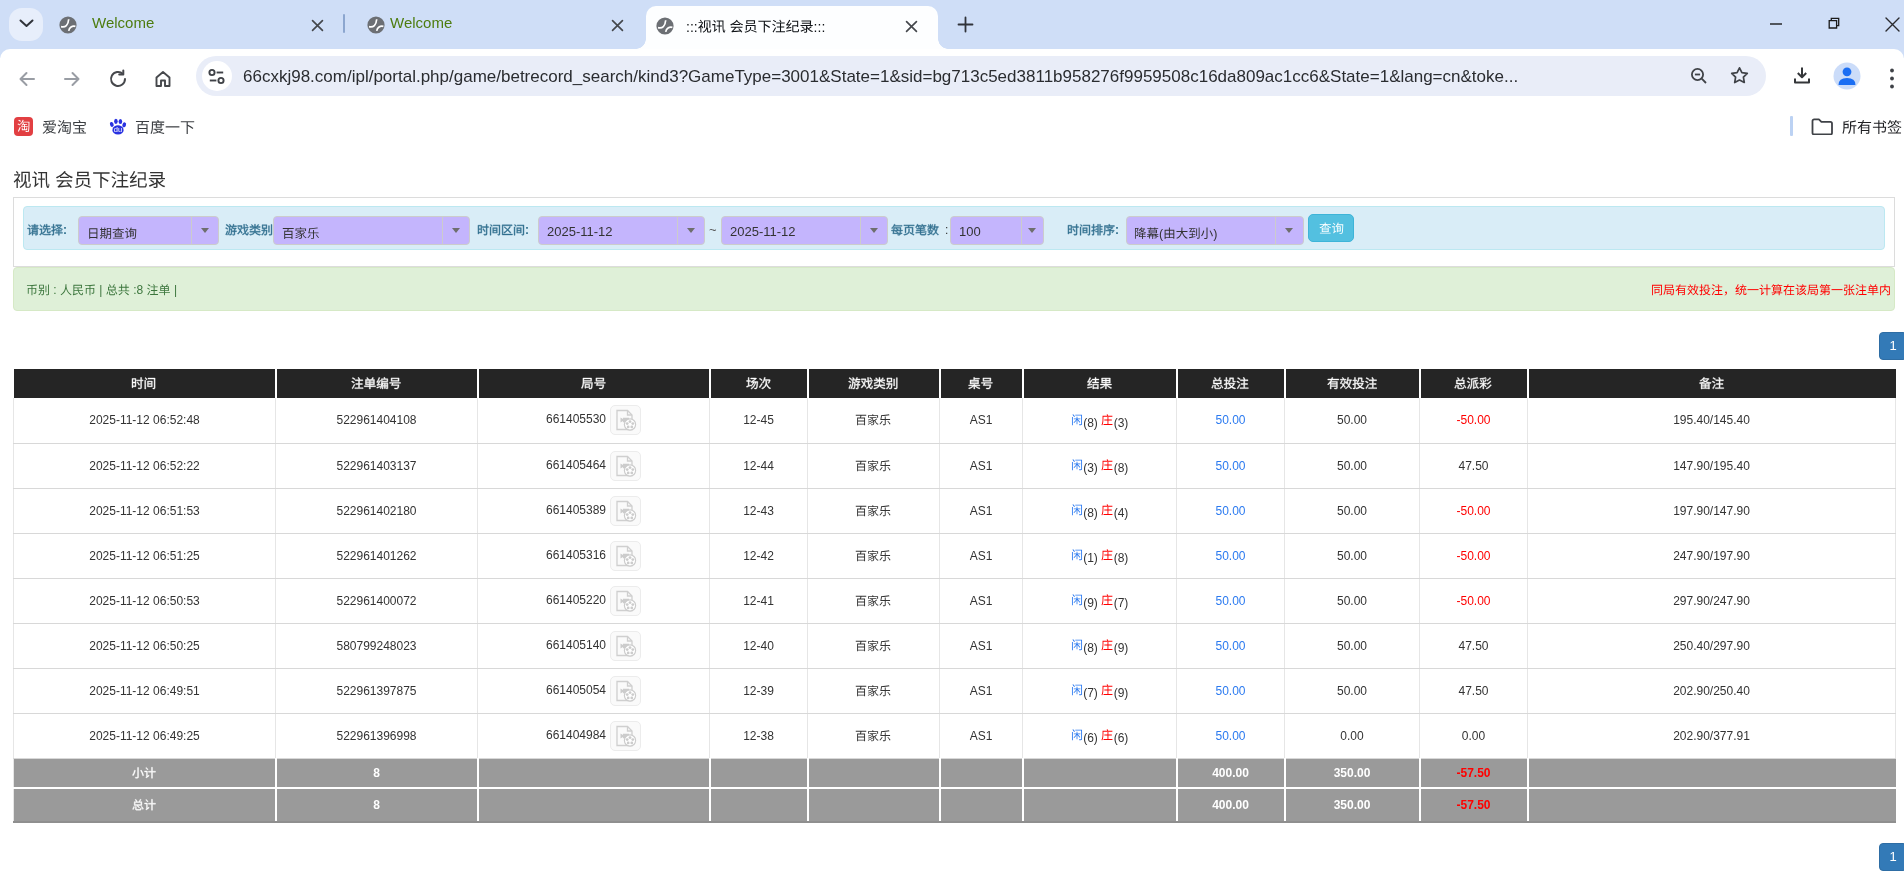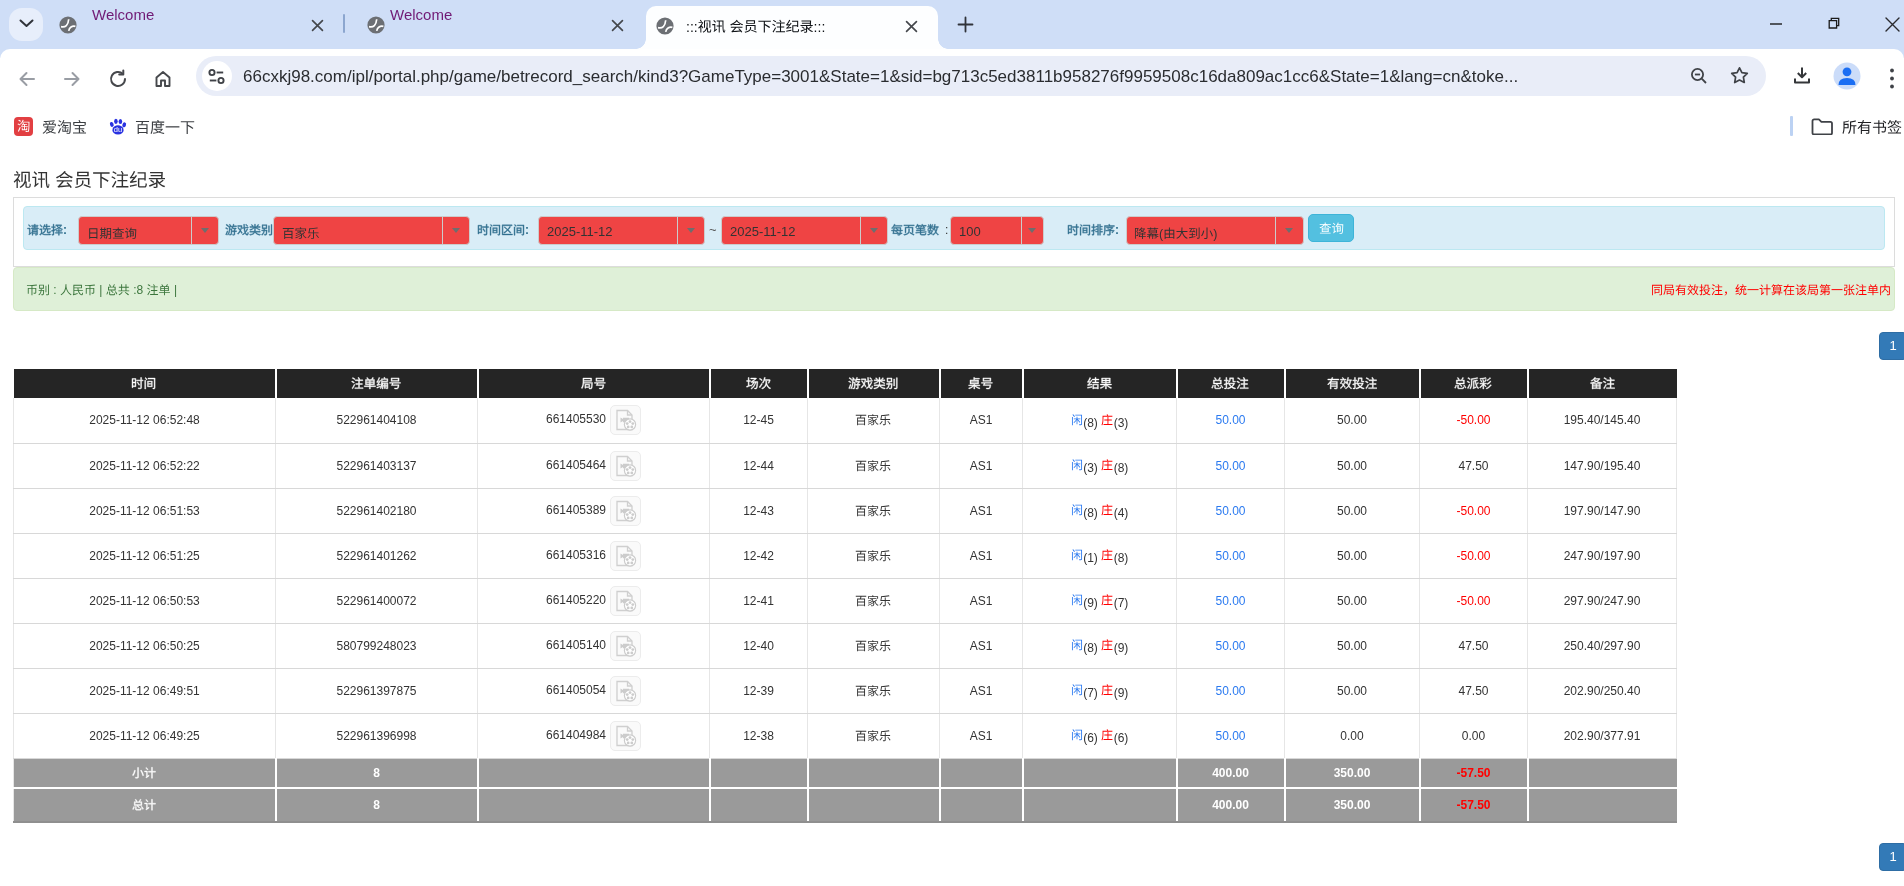--- a/index.html
+++ b/index.html
@@ -1,39 +1,39 @@
 <!DOCTYPE html>
 <html><head><meta charset="utf-8"><style>
 *{margin:0;padding:0;box-sizing:border-box}
 html,body{width:1904px;height:886px;overflow:hidden;background:#fff;font-family:"Liberation Sans",sans-serif}
 .abs{position:absolute}
 #tabstrip{position:absolute;left:0;top:0;width:1904px;height:58px;background:#cfdef7}
 #tsearch{position:absolute;left:9px;top:8px;width:34px;height:33px;border-radius:13px;background:#e7eefb}
-.tabtxt{position:absolute;font-size:15px;color:#701a75;top:6px;white-space:nowrap}
+.tabtxt{position:absolute;font-size:15px;color:#4d7c0f;top:14px;white-space:nowrap}
 .sep{position:absolute;top:14px;width:2px;height:19px;background:#8ca6cf;border-radius:1px}
 #activetab{position:absolute;left:646px;top:6px;width:292px;height:43px;background:#fdfeff;border-radius:10px 10px 0 0}
 #activetab:before{content:'';position:absolute;left:-10px;bottom:0;width:10px;height:10px;background:radial-gradient(circle at 0 0,rgba(0,0,0,0) 9.5px,#fdfeff 10px)}
 #activetab:after{content:'';position:absolute;right:-10px;bottom:0;width:10px;height:10px;background:radial-gradient(circle at 100% 0,rgba(0,0,0,0) 9.5px,#fdfeff 10px)}
 #toolbar{position:absolute;left:0;top:49px;width:1904px;height:61px;background:#fff;border-radius:10px 10px 0 0}
 #urlbar{position:absolute;left:196px;top:56px;width:1570px;height:40px;border-radius:20px;background:#e9edf8}
 #tunecircle{position:absolute;left:202px;top:61px;width:30px;height:30px;border-radius:50%;background:#fff}
 #urltext{position:absolute;left:243px;top:66.5px;width:1437px;height:24px;overflow:hidden;font-size:17px;color:#2a2c30;white-space:nowrap}
 #bmbar{position:absolute;left:0;top:110px;width:1904px;height:33px;background:#fff}
 #taoicon{position:absolute;left:14px;top:117px;width:19px;height:19px;border-radius:4px;background:#e23f42}
 #bmsep{position:absolute;left:1790px;top:116px;width:2.5px;height:20px;background:#bcd2f3;border-radius:1px}
 #fbox{position:absolute;left:13px;top:197px;width:1882px;height:69.5px;border:1px solid #dcdcdc;background:#fff}
 #bluepanel{position:absolute;left:22.5px;top:206px;width:1862.5px;height:43.5px;background:#d9edf7;border:1px solid #bce8f1;border-radius:4px}
-.combo{position:absolute;top:216px;height:29px;background:#ef4444;border:1px solid #ccc;border-radius:4px}
+.combo{position:absolute;top:216px;height:29px;background:#c4b5fd;border:1px solid #ccc;border-radius:4px}
 .combo .val{position:absolute;left:8px;top:6.5px;font-size:13px;color:#333;white-space:nowrap}
 .combo .arr{position:absolute;right:0;top:0;bottom:0;width:27px;border-left:1px solid #ccc}
 .combo .arr:after{content:'';position:absolute;left:50%;top:50%;margin:-2.5px 0 0 -4.5px;border-left:4.5px solid transparent;border-right:4.5px solid transparent;border-top:5.5px solid #6e6e6e}
 #qbtn{position:absolute;left:1308px;top:214px;width:46px;height:28px;background:#53c0e0;border:1px solid #3eb4d8;border-radius:5px}
 #greenbar{position:absolute;left:13px;top:267px;width:1882px;height:44px;background:#dff0d8;border:1px solid #d6e9c6;border-radius:4px}
 .pager{position:absolute;left:1879px;width:28px;height:28px;background:#337ab7;border:1px solid #2e6da4;border-radius:4px;color:#fff;font-size:13px;text-align:center;line-height:26px}
-#grid{position:absolute;left:13px;top:369px;width:1664px;border-collapse:collapse;table-layout:fixed}
+#grid{position:absolute;left:13px;top:369px;width:1883px;border-collapse:collapse;table-layout:fixed}
 #grid th{background:#252525;height:29px;border-right:2px solid #fff;padding:0}
 #grid th:last-child{border-right:none}
 #grid td{font-size:12px;color:#333;height:45px;text-align:center;border-right:1px solid #e6e6e6;border-bottom:1px solid #d8d8d8;padding:0}
 #grid td:first-child{border-left:1px solid #e6e6e6}
 #grid td:last-child{border-right:1px solid #e6e6e6}
 #grid tr.ft td{background:#9a9a9a;color:#fff;font-weight:bold;height:30px;border-right:2px solid #fff;border-bottom:none}
 #grid tr.ft td:last-child{border-right:none}
 #grid tr.ft2 td{height:34px;border-top:2px solid #fff;border-bottom:2px solid #8f8f8f}
 .bl,#grid td.bl{color:#2b7af0}.rd,#grid td.rd,#grid tr.ft td.rd{color:#ff0000}
 .vbtn{display:inline-block;vertical-align:middle;width:31px;height:30px;background:#fafafa;border:1px solid #ececec;border-radius:5px;margin-left:4px}

